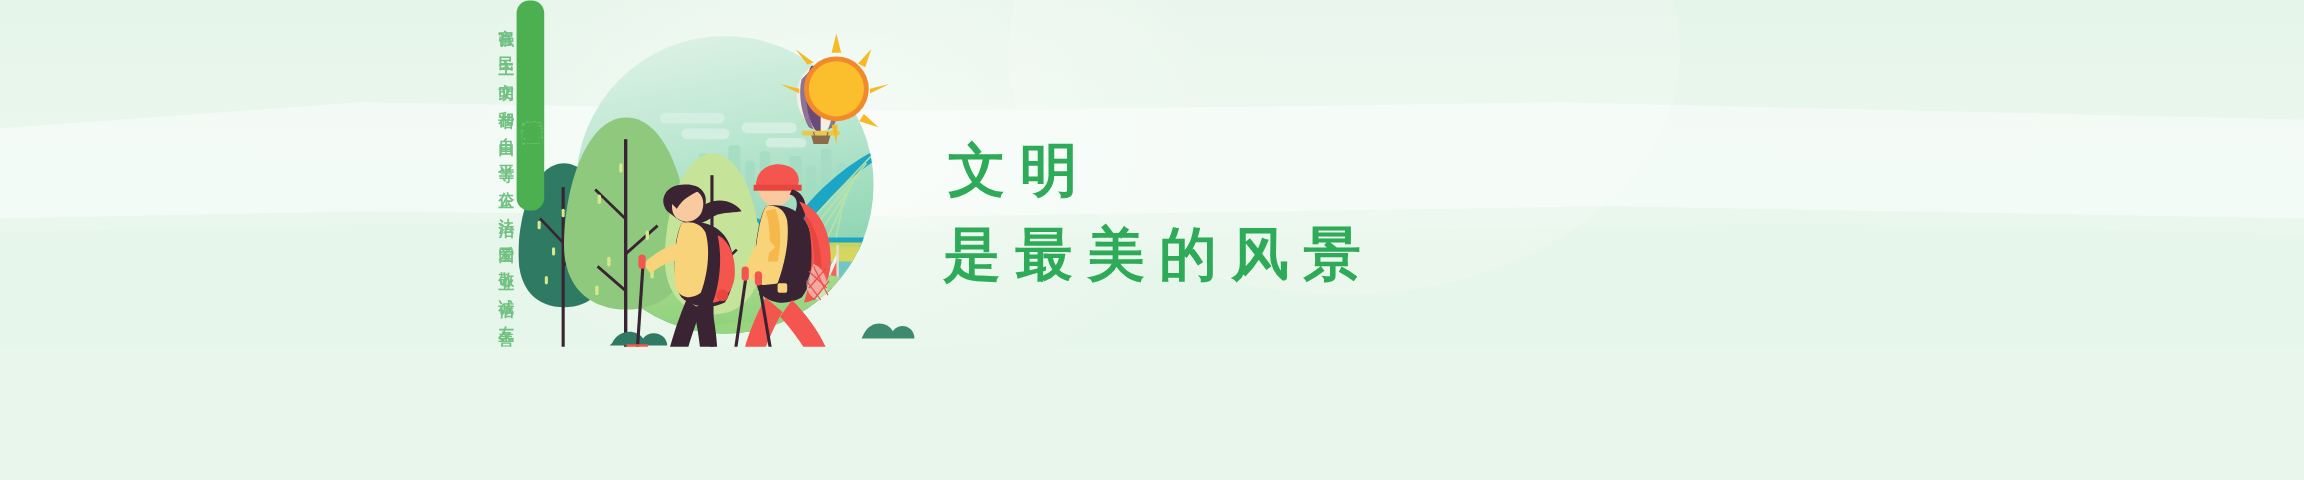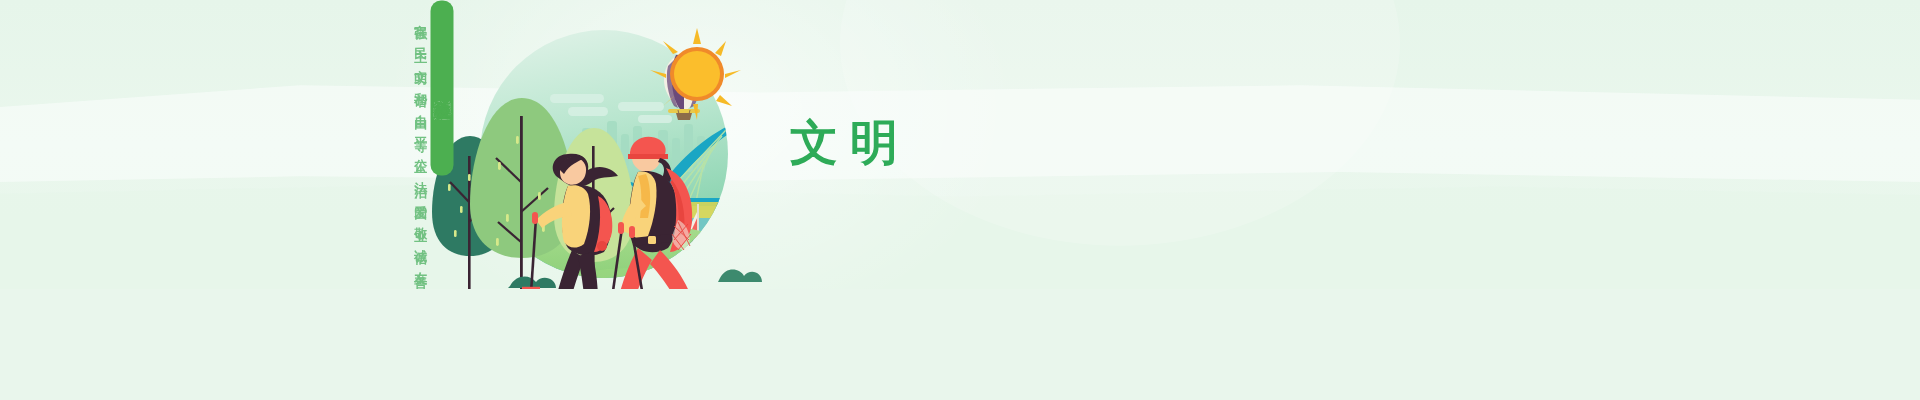--- a/index.html
+++ b/index.html
@@ -386,15 +386,16 @@
           <rect x="186" y="216" width="6" height="12" rx="3" fill="#f4554f"></rect>
           <line x1="200" y1="226" x2="214" y2="308" stroke="#3a2433" stroke-width="2.6"></line>
           <rect x="197" y="220" width="6" height="12" rx="3" fill="#f4554f"></rect>
         </g>
       </g>
     </svg>
   </div>
 
   <div class="headline">
     <span class="line1">文明</span>
+    <span class="line2">是最美的风景</span>
   </div>
 
 </div>
 
 </body></html>

